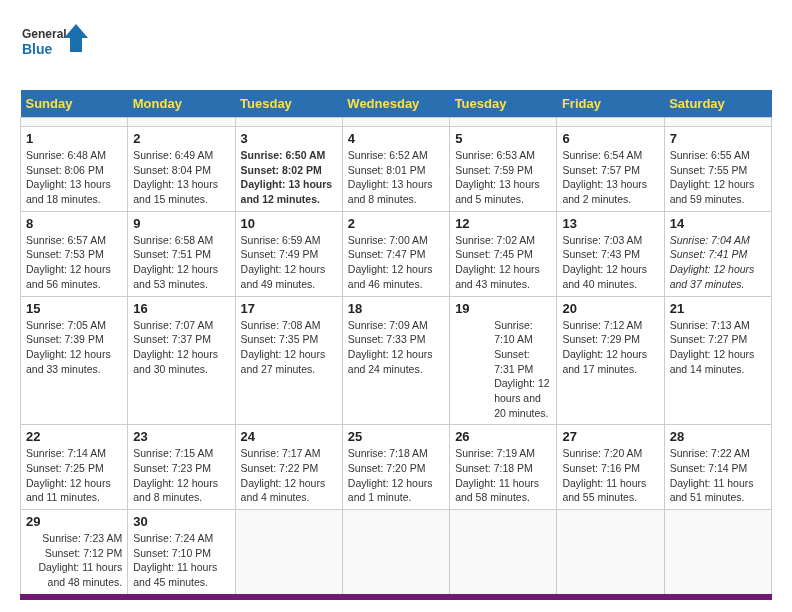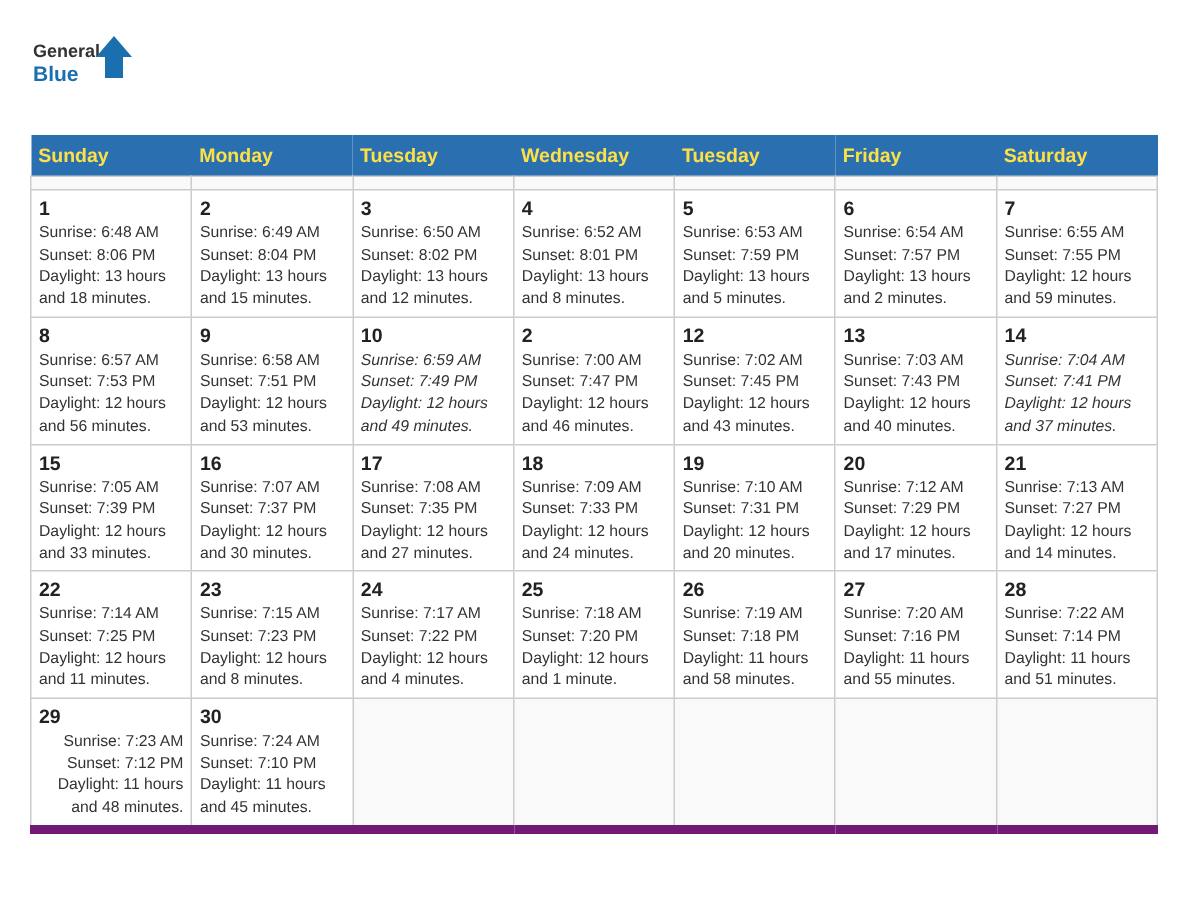--- a/index.html
+++ b/index.html
@@ -119,21 +119,21 @@
 Daylight: 13 hours and 18 minutes.</div>
         </td>
         <td>
           <span class="day-num">2</span>
           <div class="day-detail" style="white-space: pre-line;">Sunrise: 6:49 AM
 Sunset: 8:04 PM
 Daylight: 13 hours and 15 minutes.</div>
         </td>
         <td>
           <span class="day-num">3</span>
-          <div class="day-detail" style="white-space: pre-line;">Sunrise: 6:50 AM
+          <div class="day-detail" style="white-space: pre-line; font-weight: bold;">Sunrise: 6:50 AM
 Sunset: 8:02 PM
 Daylight: 13 hours and 12 minutes.</div>
         </td>
         <td>
           <span class="day-num">4</span>
           <div class="day-detail" style="white-space: pre-line;">Sunrise: 6:52 AM
 Sunset: 8:01 PM
 Daylight: 13 hours and 8 minutes.</div>
         </td>
         <td>
@@ -163,21 +163,21 @@
 Daylight: 12 hours and 56 minutes.</div>
         </td>
         <td>
           <span class="day-num">9</span>
           <div class="day-detail" style="white-space: pre-line;">Sunrise: 6:58 AM
 Sunset: 7:51 PM
 Daylight: 12 hours and 53 minutes.</div>
         </td>
         <td>
           <span class="day-num">10</span>
-          <div class="day-detail" style="white-space: pre-line; font-style: italic;">Sunrise: 6:59 AM
+          <div class="day-detail" style="white-space: pre-line;">Sunrise: 6:59 AM
 Sunset: 7:49 PM
 Daylight: 12 hours and 49 minutes.</div>
         </td>
         <td>
           <span class="day-num">2</span>
           <div class="day-detail" style="white-space: pre-line;">Sunrise: 7:00 AM
 Sunset: 7:47 PM
 Daylight: 12 hours and 46 minutes.</div>
         </td>
         <td>
@@ -219,21 +219,21 @@
 Daylight: 12 hours and 27 minutes.</div>
         </td>
         <td>
           <span class="day-num">18</span>
           <div class="day-detail" style="white-space: pre-line;">Sunrise: 7:09 AM
 Sunset: 7:33 PM
 Daylight: 12 hours and 24 minutes.</div>
         </td>
         <td>
           <span class="day-num">19</span>
-          <div class="day-detail" style="white-space: pre-line;">Sunrise: 7:10 AM
+          <div class="day-detail" style="white-space: pre-line; margin-left: 39px;">Sunrise: 7:10 AM
 Sunset: 7:31 PM
 Daylight: 12 hours and 20 minutes.</div>
         </td>
         <td>
           <span class="day-num">20</span>
           <div class="day-detail" style="white-space: pre-line;">Sunrise: 7:12 AM
 Sunset: 7:29 PM
 Daylight: 12 hours and 17 minutes.</div>
         </td>
         <td>

